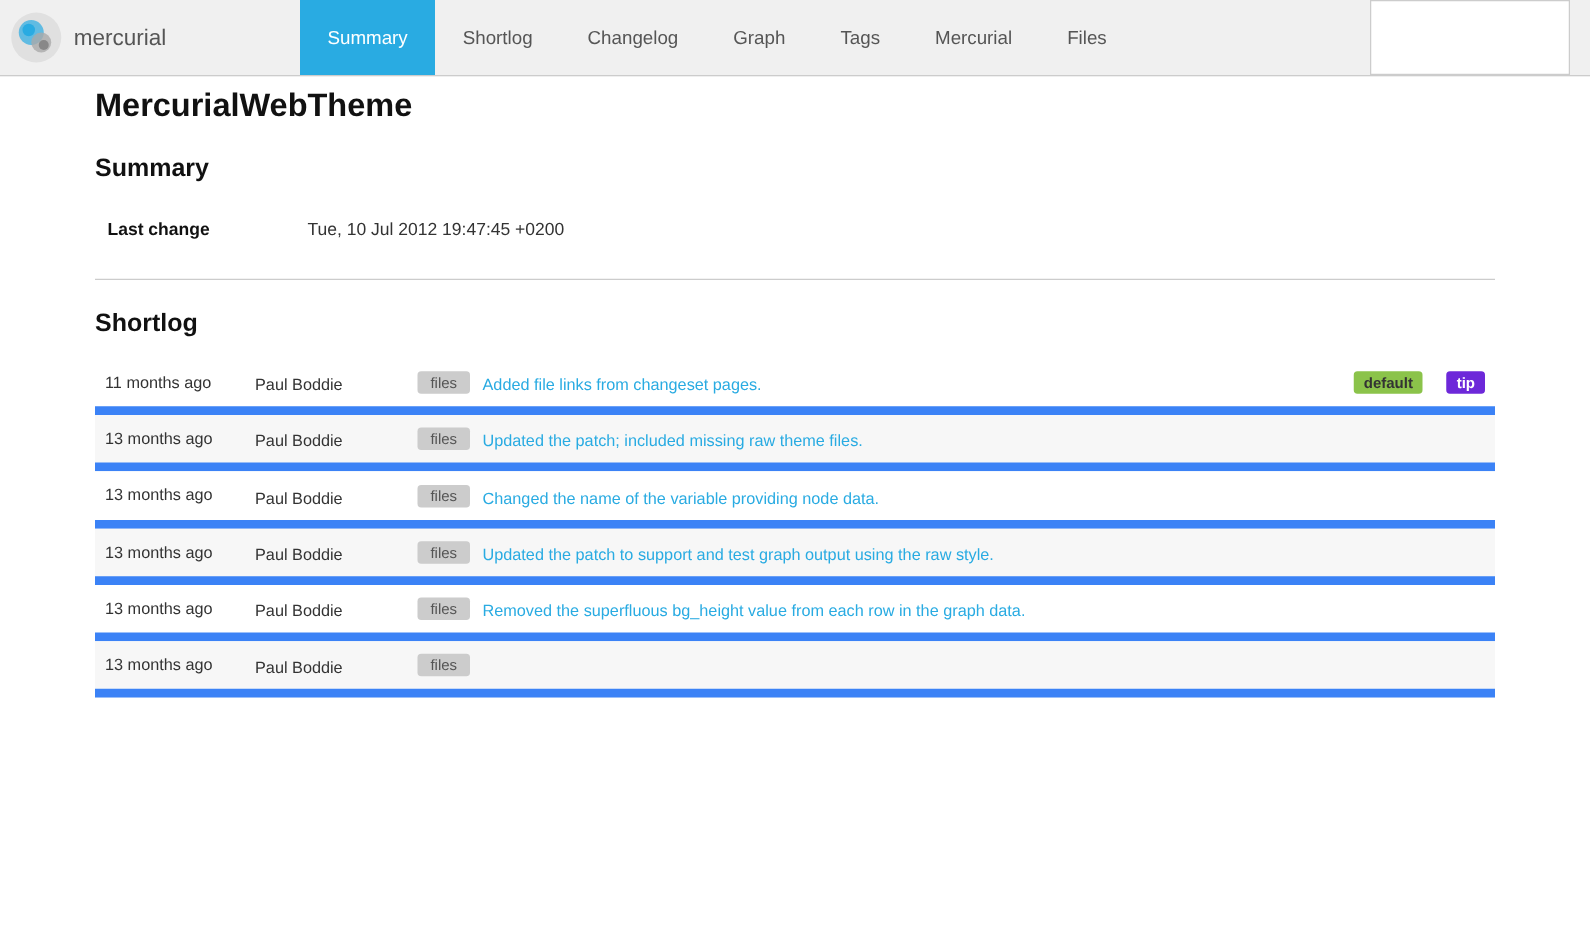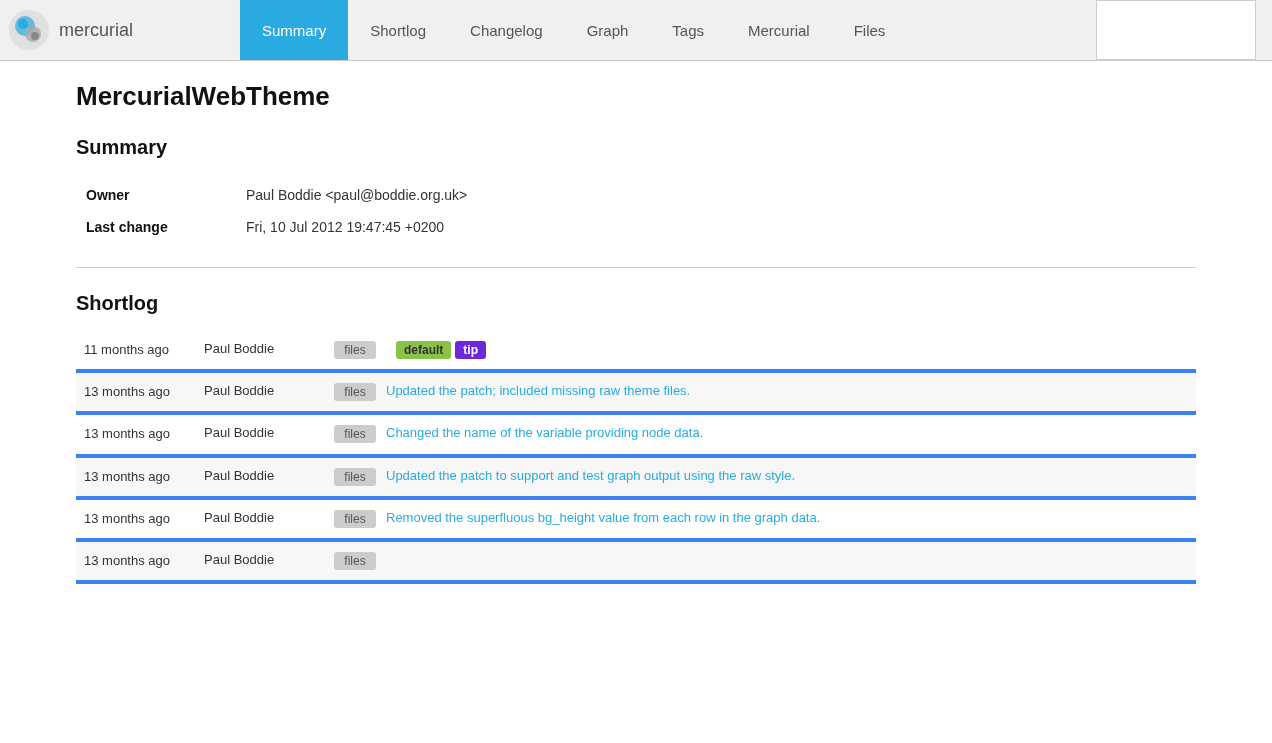--- a/index.html
+++ b/index.html
@@ -58,21 +58,21 @@
       border: 1px solid #ccc;
       width: 160px;
       font-size: 13px;
       background: #fff;
     }
 
     
     #content {
       max-width: 1180px;
       margin: 0 auto;
-      padding: 20px 30px;
+      padding: 8px 30px;
     }
 
     #repo-title {
       font-size: 26px;
       font-weight: bold;
       color: #111;
       margin-bottom: 24px;
     }
 
     #summary-section h2, #shortlog-section h2 {
@@ -105,23 +105,23 @@
       border-top: 1px solid #ccc;
       margin: 24px 0;
     }
 
     #shortlog-section h2 {
       margin-bottom: 16px;
     }
 
     .shortlog-row {
       display: flex;
-      align-items: flex-start;
+      align-items: flex-end;
       padding: 10px 8px;
-      border-bottom: 4px solid #3b82f6;
+      border-bottom: 7px solid #3b82f6;
     }
     .shortlog-row:nth-child(even) {
       background: #f7f7f7;
     }
     .shortlog-row:nth-child(odd) {
       background: #fff;
     }
 
     .sl-age {
       width: 120px;
@@ -149,21 +149,21 @@
     }
     .sl-description {
       flex: 1;
       color: #29abe2;
       font-size: 13px;
       cursor: pointer;
       text-decoration: none;
     }
     .sl-tags {
       display: flex;
-      gap: 4px;
+      gap: 19px;
       margin-left: 10px;
     }
     .tag-badge {
       padding: 2px 8px;
       border-radius: 3px;
       font-size: 12px;
       color: #fff;
       font-weight: bold;
     }
     .tag-default { background: #8bc34a; color: #333; }
@@ -200,41 +200,38 @@
 
 <div id="content">
 
   <h1 id="repo-title">MercurialWebTheme</h1>
 
   <div id="summary-section">
     <h2>Summary</h2>
     <table id="summary-table">
       <tbody>
       <tr>
-        <td>Owner</td>
-        <td>Paul Boddie &lt;paul@boddie.org.uk&gt;</td>
-      </tr>
-      <tr>
         <td>Last change</td>
-        <td>Fri, 10 Jul 2012 19:47:45 +0200</td>
+        <td>Tue, 10 Jul 2012 19:47:45 +0200</td>
       </tr>
     </tbody>
       </table>
   </div>
 
   <hr class="divider">
 
   <div id="shortlog-section">
     <h2>Shortlog</h2>
     <div id="shortlog-list">
 
     <div class="shortlog-row">
           <div class="sl-age">11 months ago</div>
           <div class="sl-author">Paul Boddie</div>
           <button class="sl-files-btn">files</button>
+          <a class="sl-description" href="#">Added file links from changeset pages.</a>
           <div class="sl-tags">
             <span class="tag-badge tag-default">default</span>
             <span class="tag-badge tag-tip">tip</span>
           </div>
         </div>
         <div class="shortlog-row">
           <div class="sl-age">13 months ago</div>
           <div class="sl-author">Paul Boddie</div>
           <button class="sl-files-btn">files</button>
           <a class="sl-description" href="#">Updated the patch; included missing raw theme files.</a>

